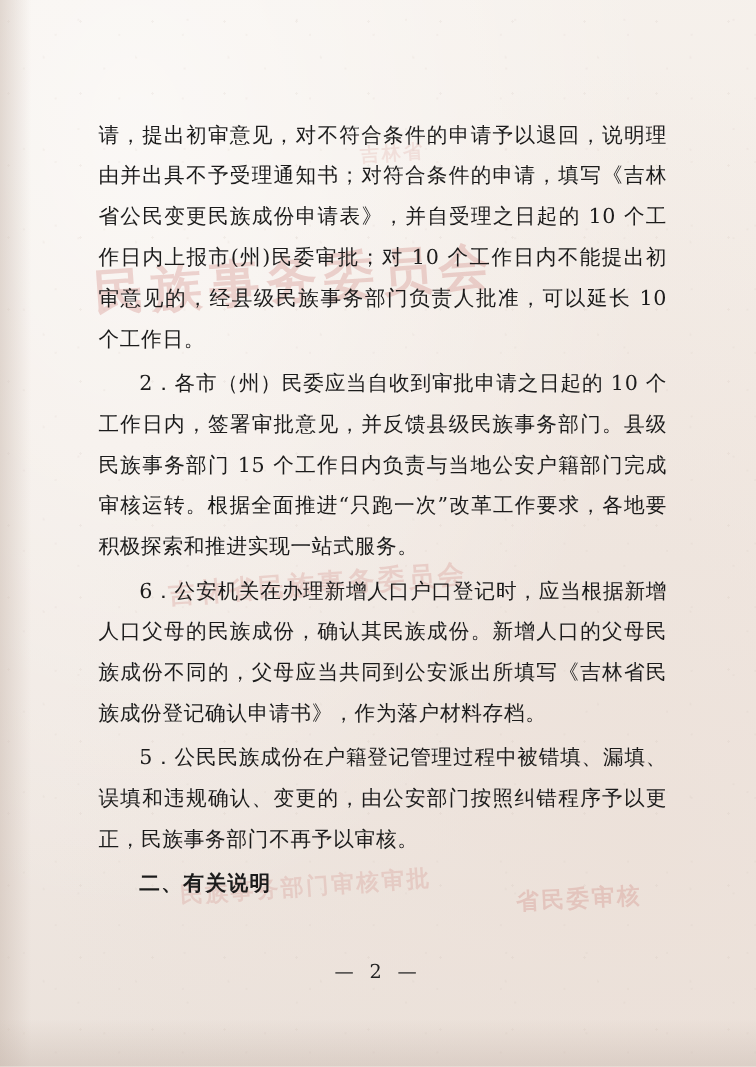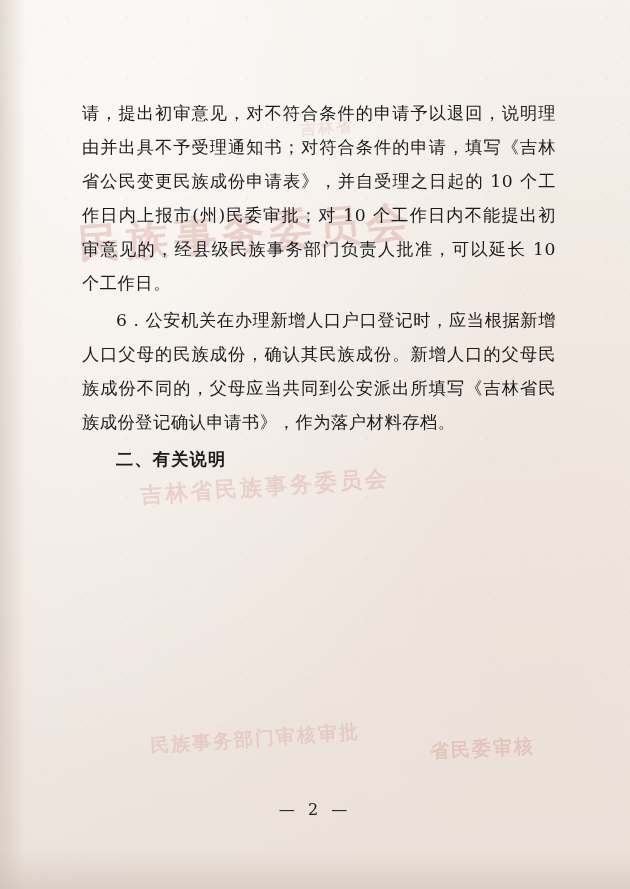--- a/index.html
+++ b/index.html
@@ -122,21 +122,23 @@
   <div class="edge-bottom"></div>
 
   <div class="seal-bleed s1">民族事务委员会</div>
   <div class="seal-bleed s2">吉林省民族事务委员会</div>
   <div class="seal-bleed s3">民族事务部门审核审批</div>
   <div class="seal-bleed s4">省民委审核</div>
   <div class="seal-bleed s5">吉林省</div>
 
   <div class="content">
     <p class="para">请，提出初审意见，对不符合条件的申请予以退回，说明理由并出具不予受理通知书；对符合条件的申请，填写《吉林省公民变更民族成份申请表》，并自受理之日起的 10 个工作日内上报市(州)民委审批；对 10 个工作日内不能提出初审意见的，经县级民族事务部门负责人批准，可以延长 10 个工作日。</p>
+    <p class="para indent">2．各市（州）民委应当自收到审批申请之日起的 10 个工作日内，签署审批意见，并反馈县级民族事务部门。县级民族事务部门 15 个工作日内负责与当地公安户籍部门完成审核运转。根据全面推进“只跑一次”改革工作要求，各地要积极探索和推进实现一站式服务。</p>
     <p class="para indent">6．公安机关在办理新增人口户口登记时，应当根据新增人口父母的民族成份，确认其民族成份。新增人口的父母民族成份不同的，父母应当共同到公安派出所填写《吉林省民族成份登记确认申请书》，作为落户材料存档。</p>
+    <p class="para indent">5．公民民族成份在户籍登记管理过程中被错填、漏填、误填和违规确认、变更的，由公安部门按照纠错程序予以更正，民族事务部门不再予以审核。</p>
     <p class="para heading">二、有关说明</p>
 
   </div>
 
   <div class="footer">
     <span class="page-num">— 2 —</span>
   </div>
 
 </div>
 

